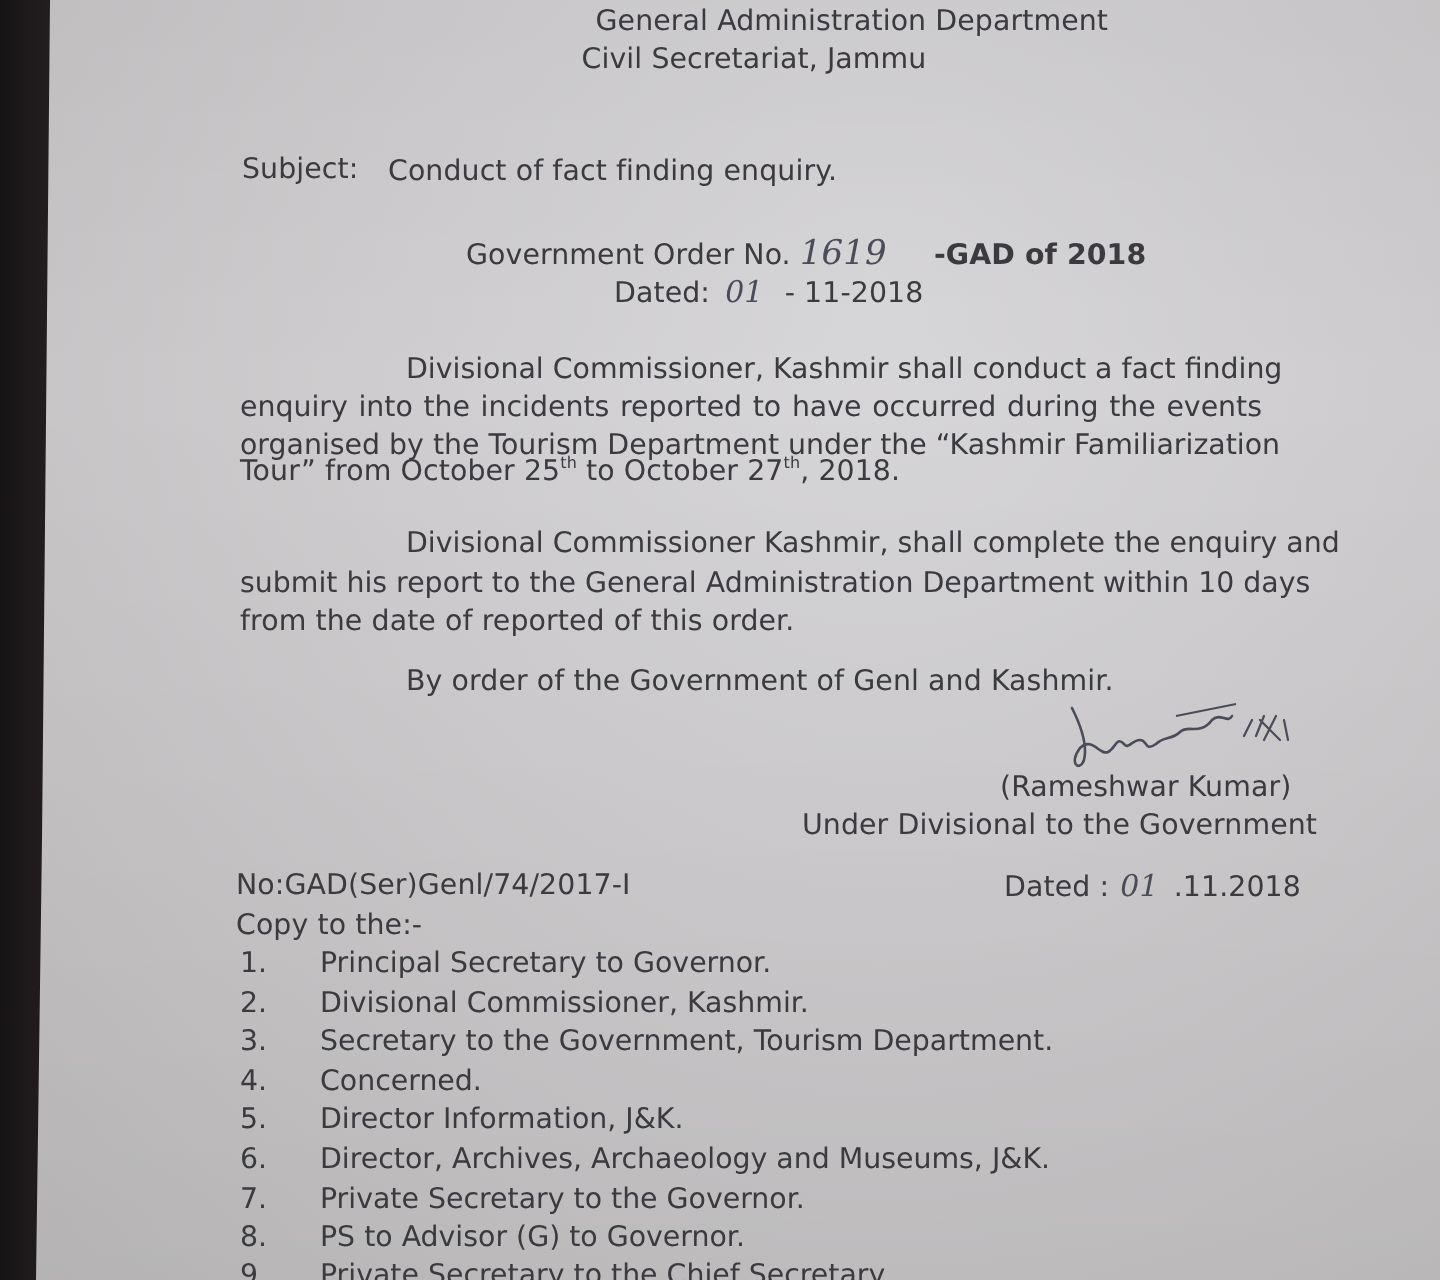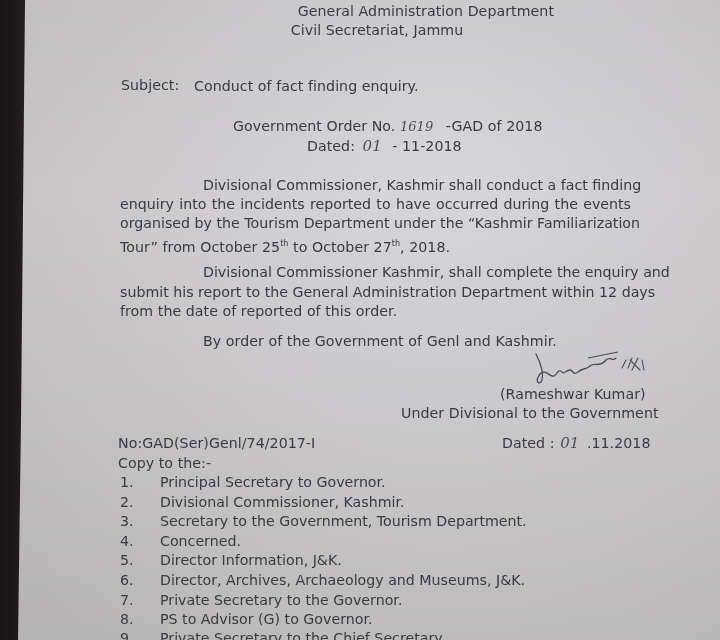--- a/index.html
+++ b/index.html
@@ -53,21 +53,21 @@
       font-size: 14.2px;
       line-height: 1;
       white-space: nowrap;
       text-align: justify;
       text-align-last: justify;
     }
     .hand {
       font-family: "DejaVu Serif", serif;
       font-style: italic;
       color: #4a4c5a;
-      font-size: 13px;
+      font-size: 17px;
     }
     sup {
       font-size: 8px;
       vertical-align: 6px;
       line-height: 0;
     }
     .list-num {
       position: absolute;
       left: 120px;
       color: #3a3a3f;
@@ -101,37 +101,37 @@
 
 <div class="txt center" style="left:200px; top:4px; width:354px;text-align:right;">General Administration Department</div>
 <div class="txt center" style="left:200px; top:23px; width:354px;">Civil Secretariat, Jammu</div>
 
 <div class="txt" style="left:121px; top:78px;">Subject:</div>
 <div class="txt" style="left:194px; top:79px;">Conduct of fact finding enquiry.</div>
 
 <div class="txt" style="left:233px; top:119px;">
   <span>Government Order No.</span>
   <span class="hand">1619</span>
-  <span style="margin-left:8px;">-GAD of 2018</span>
+  <span style="margin-left:19px;font-weight:bold;">-GAD of 2018</span>
 </div>
 <div class="txt" style="left:307px; top:139px;">
   <span>Dated:</span>
   <span class="hand" style="font-size:15px; margin:0 6px 0 3px;">01</span>
   <span>- 11-2018</span>
 </div>
 
 <div class="justify-line" style="top:178px; left:203px; width:428px;">Divisional Commissioner, Kashmir shall conduct a fact finding</div>
 <div class="justify-line" style="top:197px;">enquiry into the incidents reported to have occurred during the events</div>
 <div class="justify-line" style="top:216px;">organised by the Tourism Department under the “Kashmir Familiarization</div>
-<div class="txt" style="left:120px; top:240px;">
+<div class="txt" style="left:120px; top:229px;">
   <span>Tour” from October 25</span><sup>th</sup><span> to October 27</span><sup>th</sup><span>, 2018.</span>
 </div>
 
 <div class="justify-line" style="top:265px; left:203px; width:428px;">Divisional Commissioner Kashmir, shall complete the enquiry and</div>
-<div class="justify-line" style="top:285px;">submit his report to the General Administration Department within 12 days</div>
+<div class="justify-line" style="top:285px;">submit his report to the General Administration Department within 10 days</div>
 <div class="txt" style="left:120px; top:304px;">from the date of reported of this order.</div>
 
 <div class="txt" style="left:203px; top:334px;">By order of the Government of Genl and Kashmir.</div>
 
 <svg class="signature" viewBox="0 0 130 42">
   <path d="M8 6 C 12 14, 16 24, 14 32 C 12 38, 6 34, 12 26 C 18 20, 22 30, 26 28 C 30 26, 30 20, 34 24 C 36 27, 38 22, 42 22 C 46 22, 44 28, 50 24 C 54 20, 58 22, 62 18 C 66 14, 72 20, 78 12 C 82 8, 86 14, 88 10" fill="none" stroke="#4a4c5a" stroke-width="1.3" stroke-linecap="round"></path>
   <path d="M60 10 L 90 4" fill="none" stroke="#4a4c5a" stroke-width="1.1"></path>
   <path d="M94 20 L 98 12 M 100 20 L 104 10 M 102 12 L 112 22 M 110 10 L 104 22 M 114 12 L 116 22" fill="none" stroke="#4a4c5a" stroke-width="1.1" stroke-linecap="round"></path>
 </svg>
 

